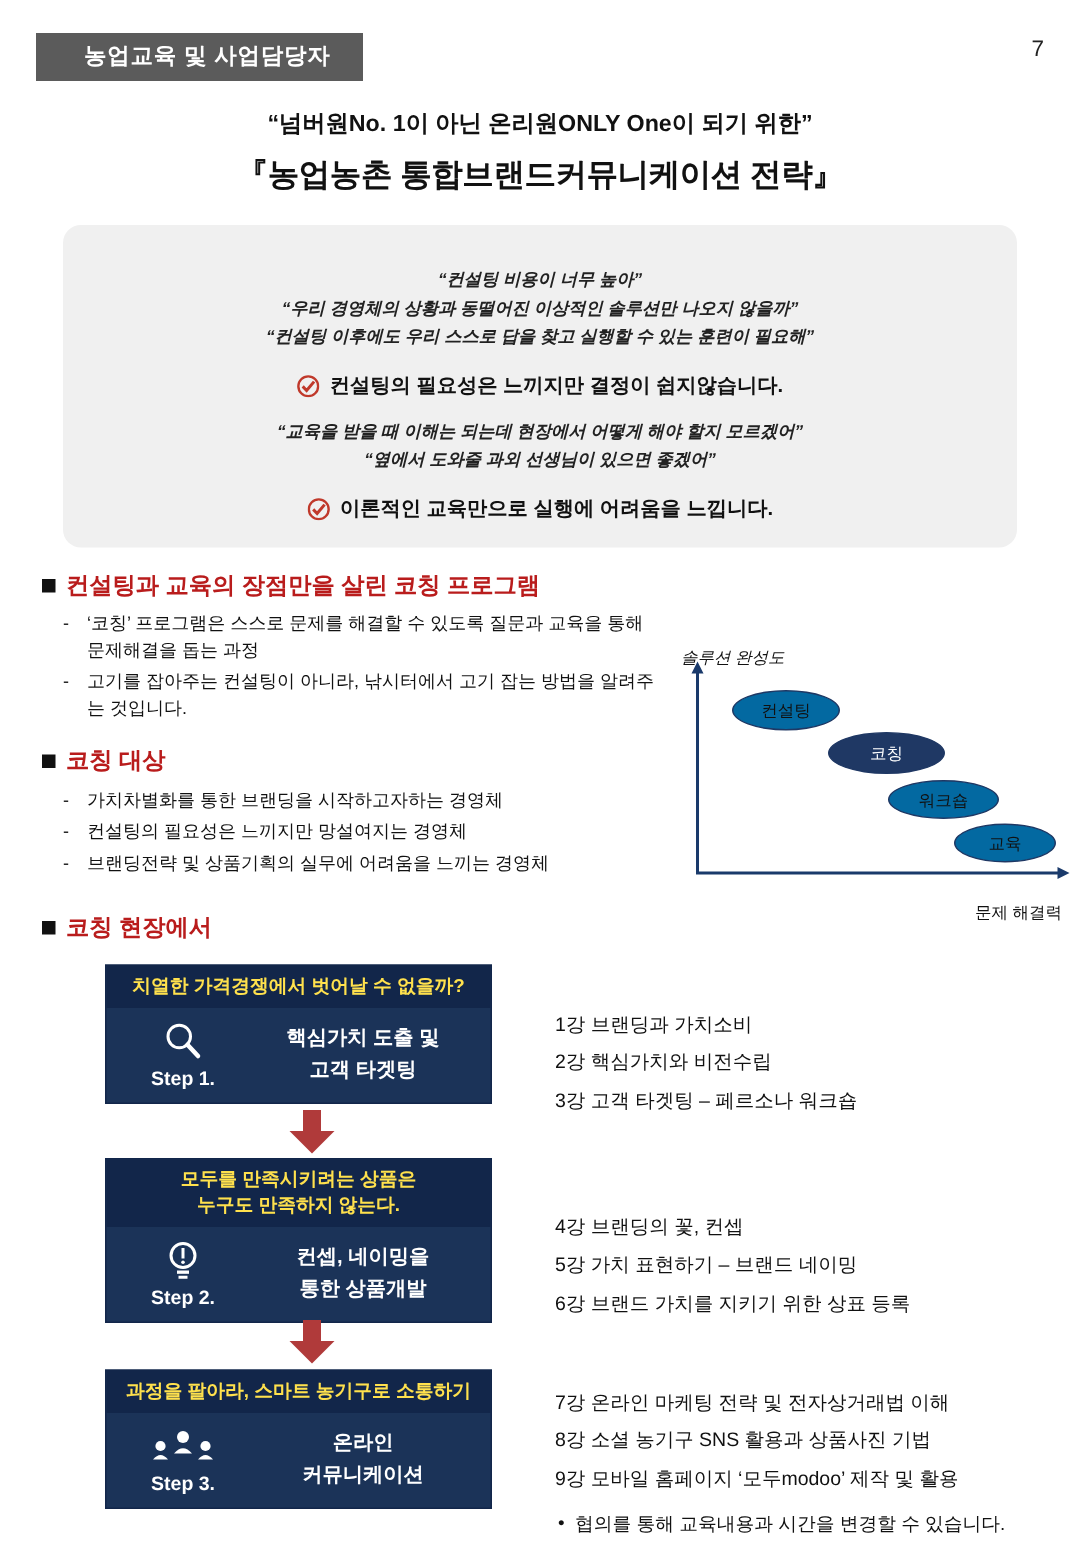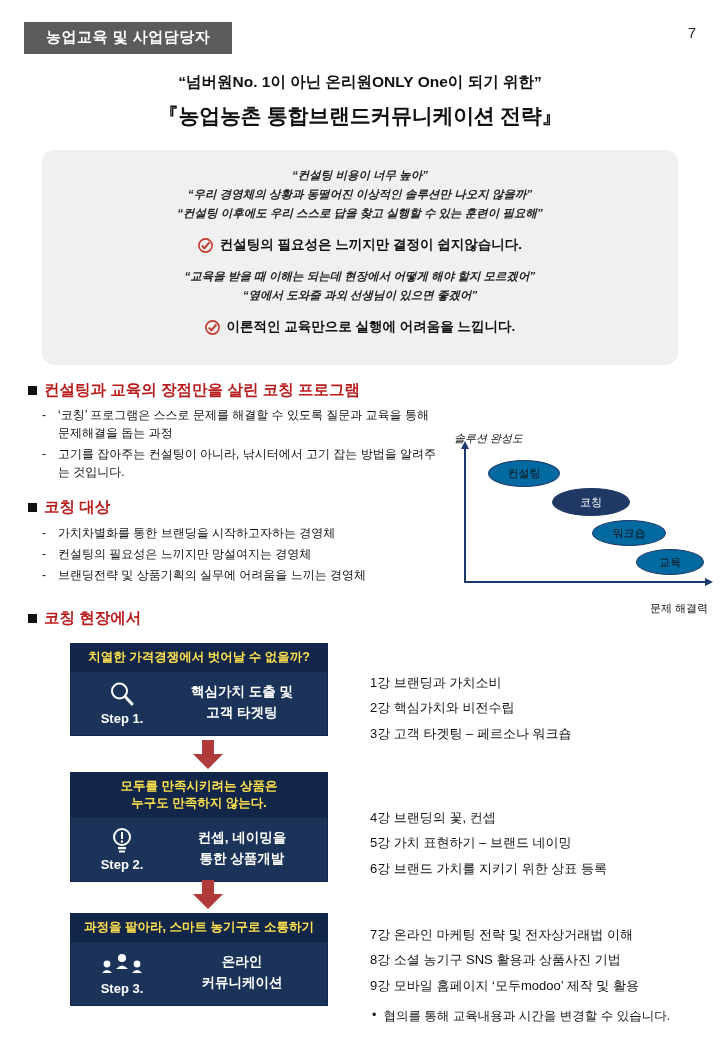--- a/index.html
+++ b/index.html
@@ -26,21 +26,21 @@
     top: 22px; left: 0; width: 720px;
     height: 30px;
   }
   .header-tag {
     position: absolute;
     left: 24px; top: 0;
     background: #5b5b5b;
     color: #ffffff;
     font-size: 15px;
     font-weight: bold;
-    padding: 6px 22px 7px 22px;
+    padding: 6px 22px 7px 32px;
     letter-spacing: 0.5px;
   }
   .page-number {
     position: absolute;
     right: 24px; top: 2px;
     font-size: 15px;
     color: #222;
   }
 
   
@@ -63,21 +63,21 @@
   }
 
   
   .quote-box {
     position: absolute;
     top: 150px; left: 42px;
     width: 636px; height: 215px;
     background: #f0f0f0;
     border-radius: 12px;
     text-align: center;
-    padding-top: 16px;
+    padding-top: 28px;
   }
   .quote-line {
     font-size: 11.5px;
     font-style: italic;
     font-weight: bold;
     color: #222;
     line-height: 1.65;
   }
   .quote-result {
     font-size: 13.5px;

